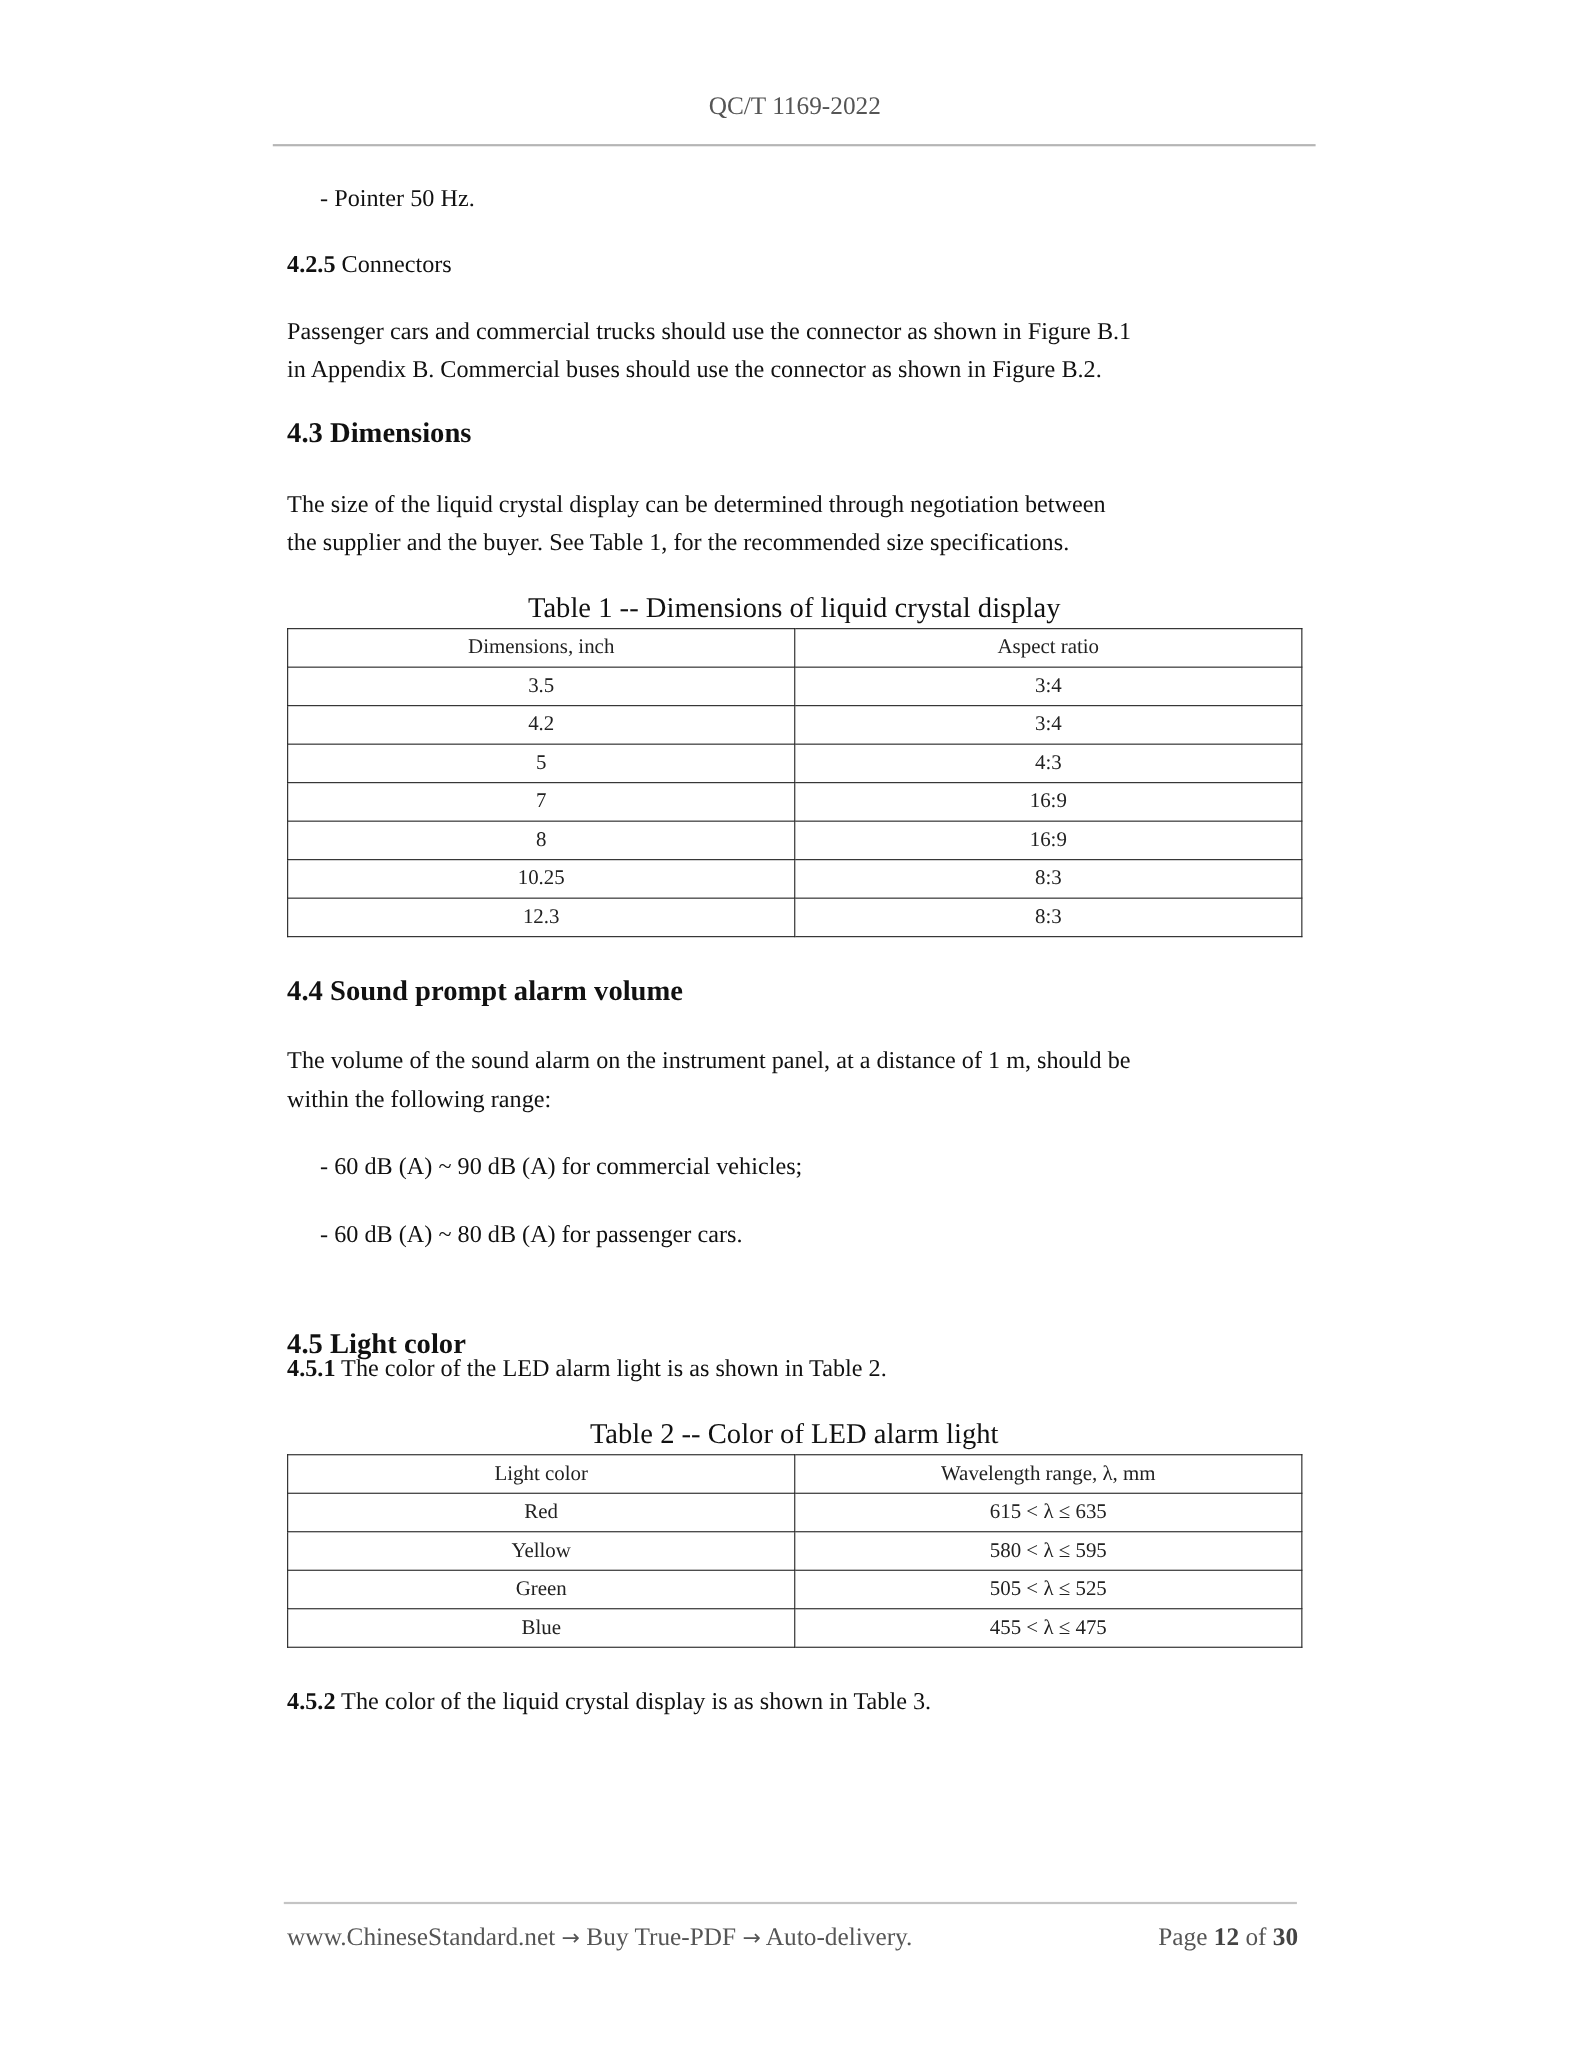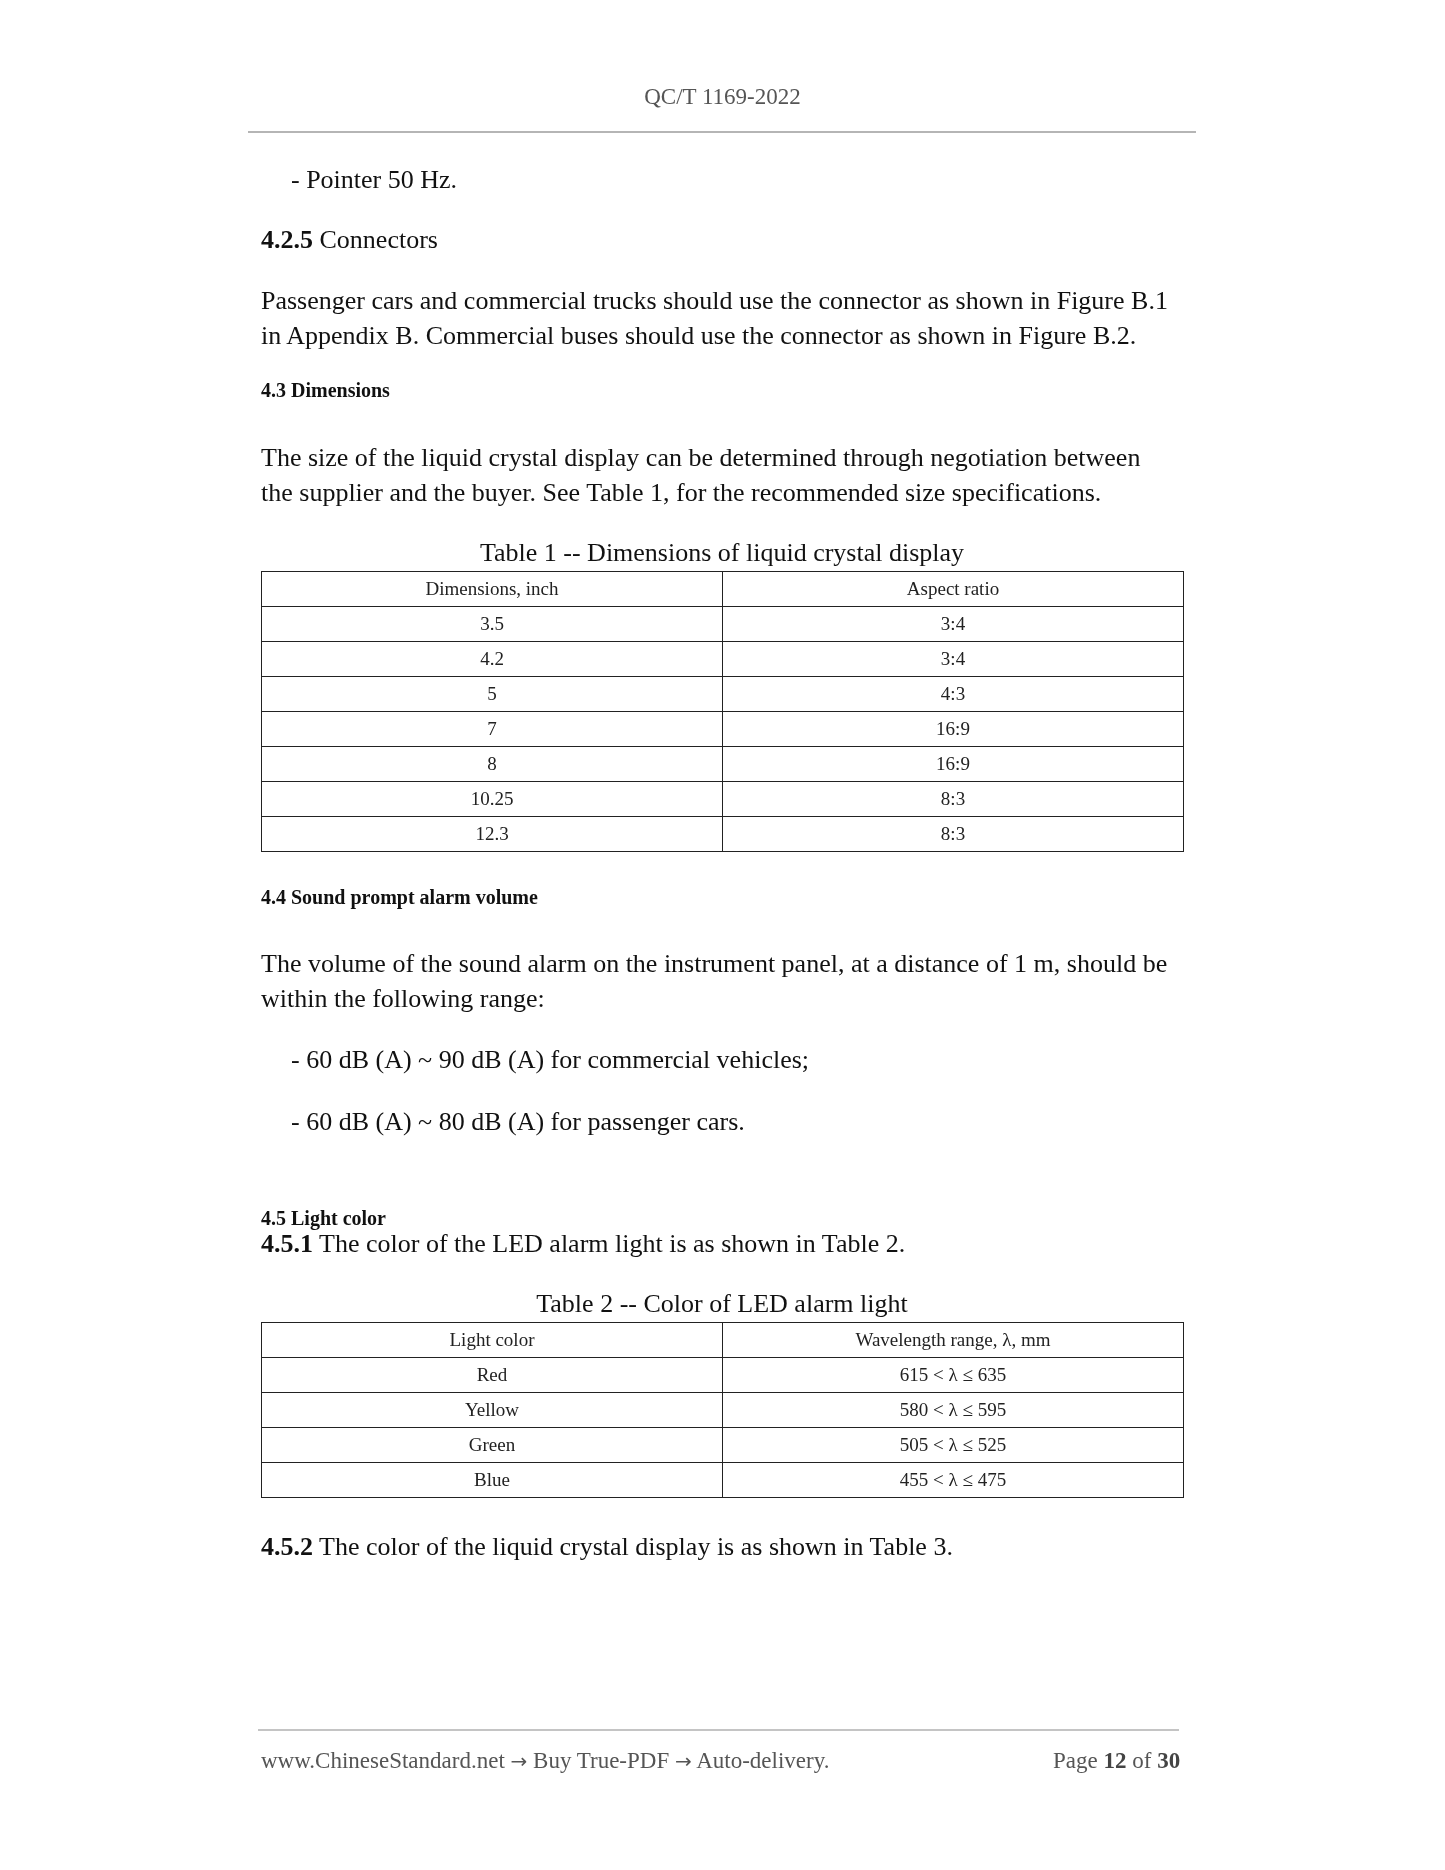--- a/index.html
+++ b/index.html
@@ -1,24 +1,24 @@
 <!DOCTYPE html>
 <html><head>
 <meta charset="utf-8">
 <style>
   html, body { margin: 0; padding: 0; background: #ffffff; }
   body { width: 1445px; height: 1870px; position: relative; overflow: hidden;
          font-family: "Liberation Serif", "DejaVu Serif", serif; color: #111; }
   .abs { position: absolute; }
   .header-title { left: 0; width: 1445px; top: 84px; text-align: center; font-size: 23px; color: #555; }
   .header-rule { left: 248px; width: 948px; top: 131px; height: 0; border-top: 2px solid #b5b5b5; }
-  .body-text { font-size: 26px; line-height: 35px; color: #111; }
+  .body-text { font-size: 22px; line-height: 35px; color: #111; }
   .para { left: 261px; width: 922px; text-align: justify; }
   .bullet { left: 291px; }
-  .heading { left: 261px; font-weight: bold; font-size: 20px; }
+  .heading { left: 261px; font-weight: bold; font-size: 26px; }
   .num { font-weight: bold; }
   .caption { left: 261px; width: 922px; text-align: center; font-weight: normal; font-size: 26px; }
   table.doc { position: absolute; left: 261px; width: 923px; border-collapse: collapse; table-layout: fixed; }
   table.doc td { border: 1.5px solid #222; height: 34px; padding: 0; text-align: center;
                  font-size: 19px; color: #222; vertical-align: middle; }
   .footer-rule { left: 258px; width: 921px; top: 1729px; border-top: 2px solid #c4c4c4; }
   .footer-left { left: 261px; top: 1748px; font-size: 23px; color: #555; }
   .footer-left a { color: #555; }
   .footer-right { left: 1053px; top: 1748px; font-size: 23px; color: #555; }
   .footer-right b { color: #444; }

